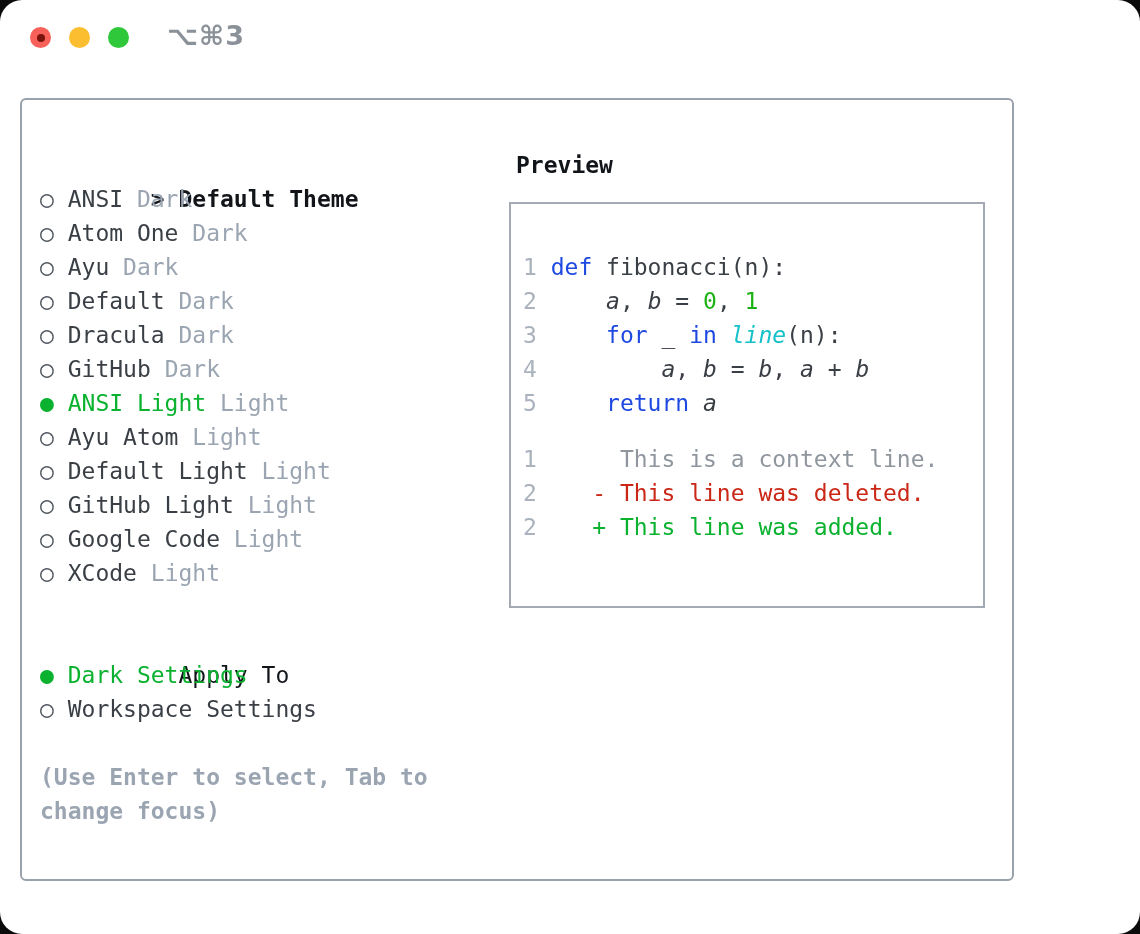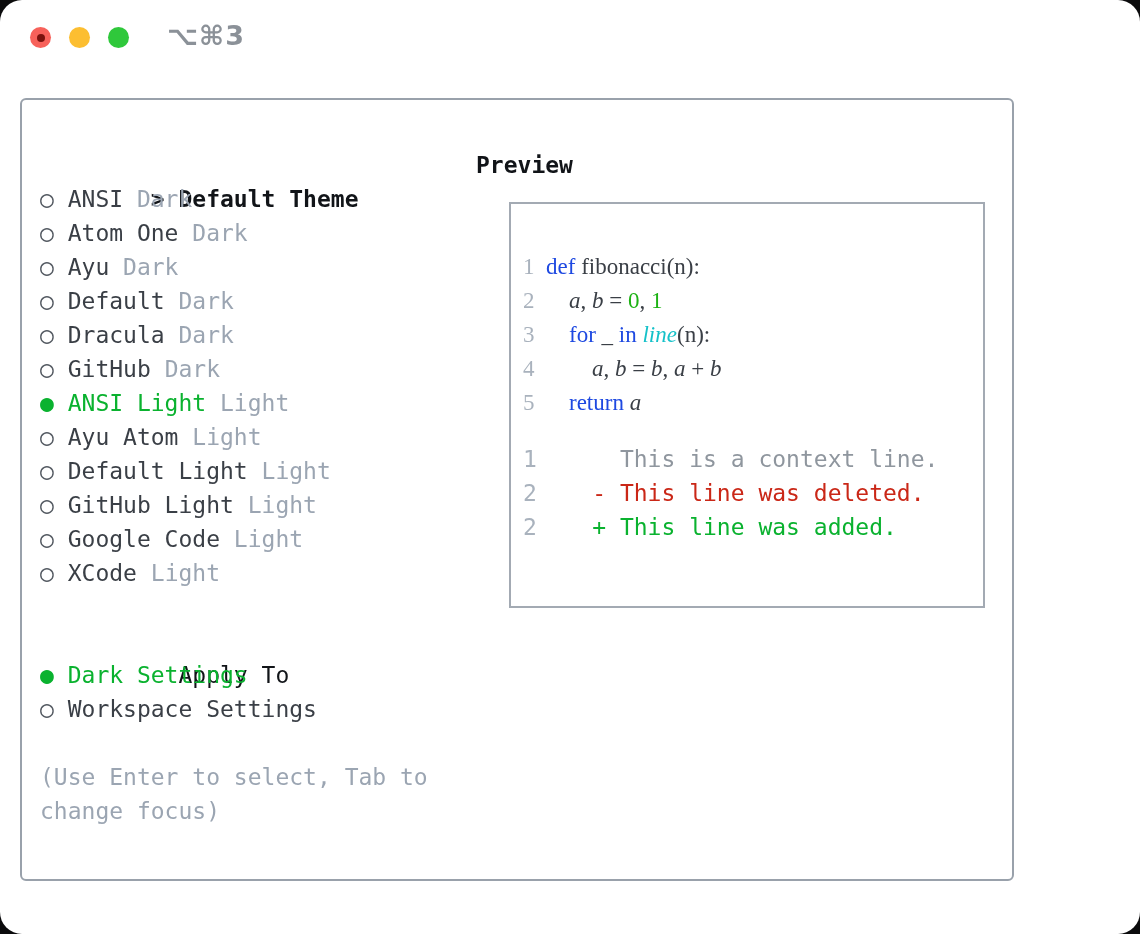--- a/index.html
+++ b/index.html
@@ -40,33 +40,34 @@
   .sub-title{color:var(--text_title);}
   .item-name{color:var(--text_item);}
   .item-suffix{margin-left:1ch;color:var(--text_muted);}
   .theme-item.selected .item-name,
   .apply-item.selected .item-name,
   .theme-item.selected .marker,
   .apply-item.selected .marker{color:var(--accent_green);}
   .help{
     margin-top:0;width:420px;line-height:34px;color:var(--text_muted);
     white-space:normal;
+    font-weight:bold;
   }
   
   .preview-title{
-    position:absolute;left:454px;top:48px;height:34px;line-height:34px;
+    position:absolute;left:494px;top:48px;height:34px;line-height:34px;
     font-size:23px;font-weight:bold;color:var(--text_title);
   }
   .preview-box{
     position:absolute;left:487px;top:102px;width:476px;height:406px;
     box-sizing:border-box;border:2px solid var(--preview_border);
     background:#fff;overflow:hidden;
   }
   .code{padding:0 0 0 12px;font-size:23px;}
-  .code:first-child{padding-top:46px;font-family:Liberation Serif, serif;}
+  .code:first-child{padding-top:46px;}
   .code.diff{margin-top:22px;}
   .code-line{height:34px;line-height:34px;white-space:pre;color:var(--text_item);}
   .ln{display:inline-block;width:2ch;color:var(--line_number);}
   .tok-kw{color:var(--keyword_blue);}
   .tok-num{color:var(--number_green);}
   .tok-builtin{color:var(--builtin_cyan);font-style:italic;}
   .tok-var{font-style:italic;color:var(--text_item);}
   .tok-plain{color:var(--text_item);}
   .tok-ctx{color:var(--text_context);}
   .tok-del{color:var(--diff_red);}

